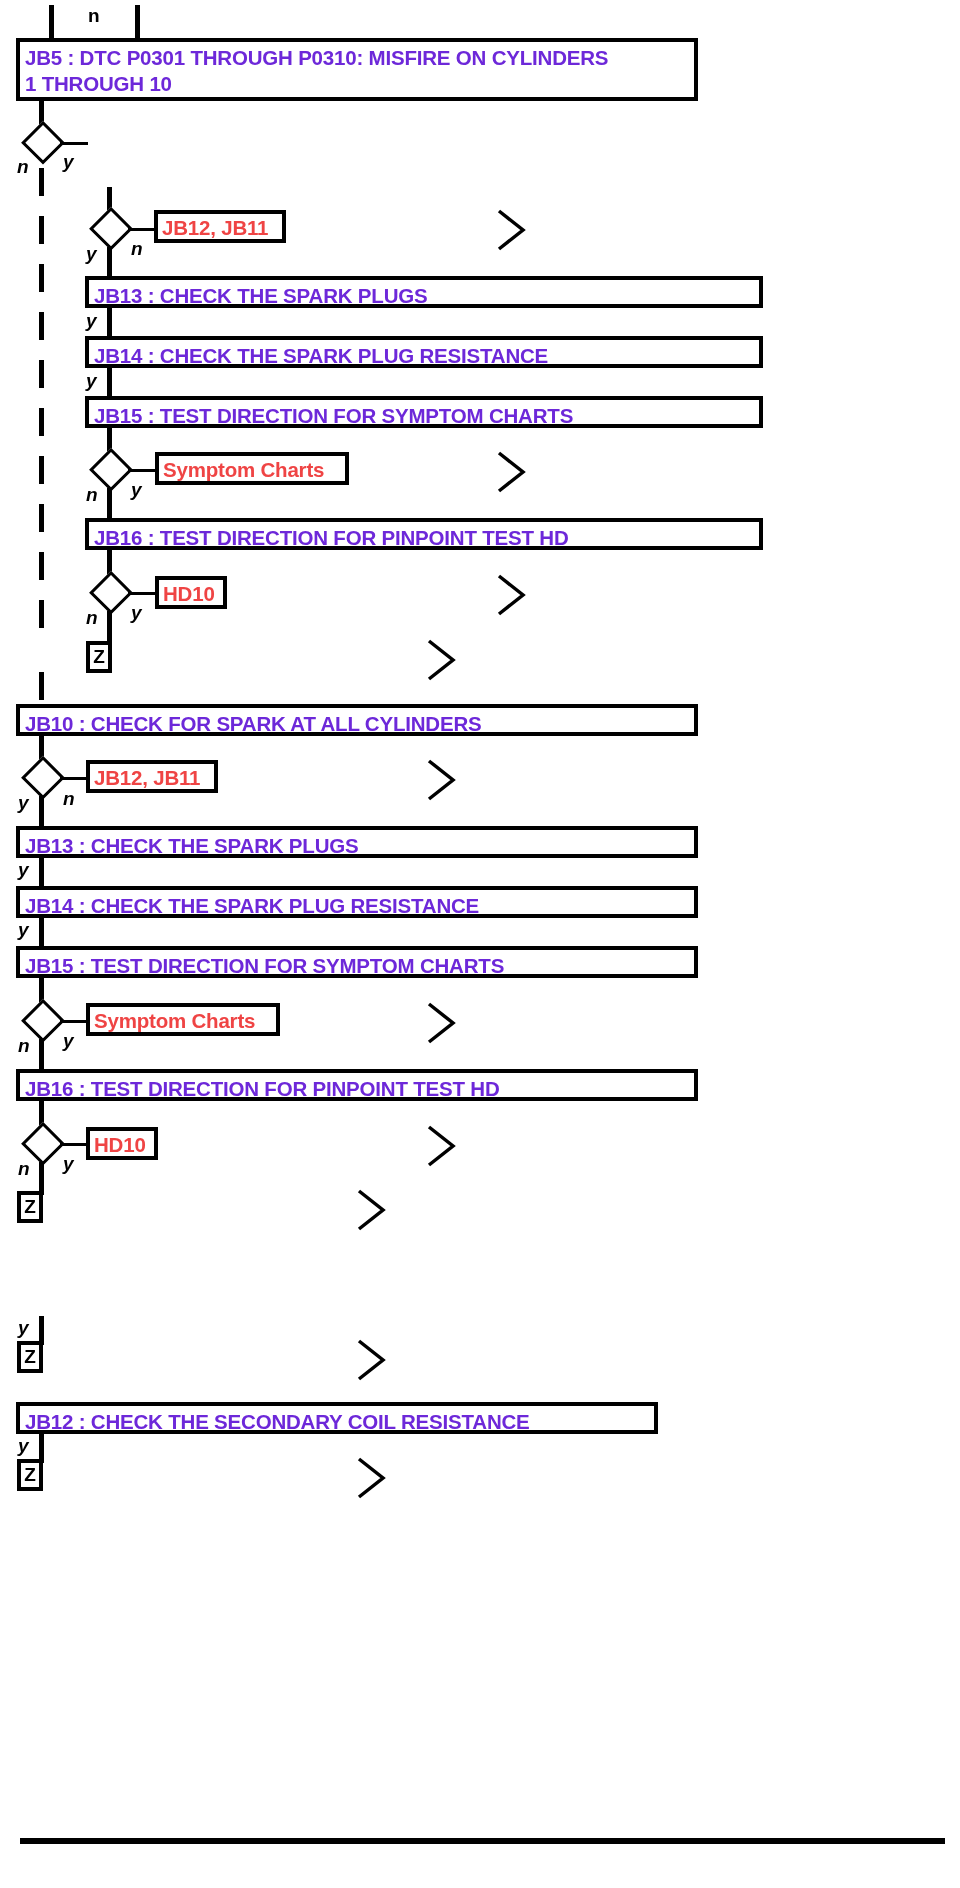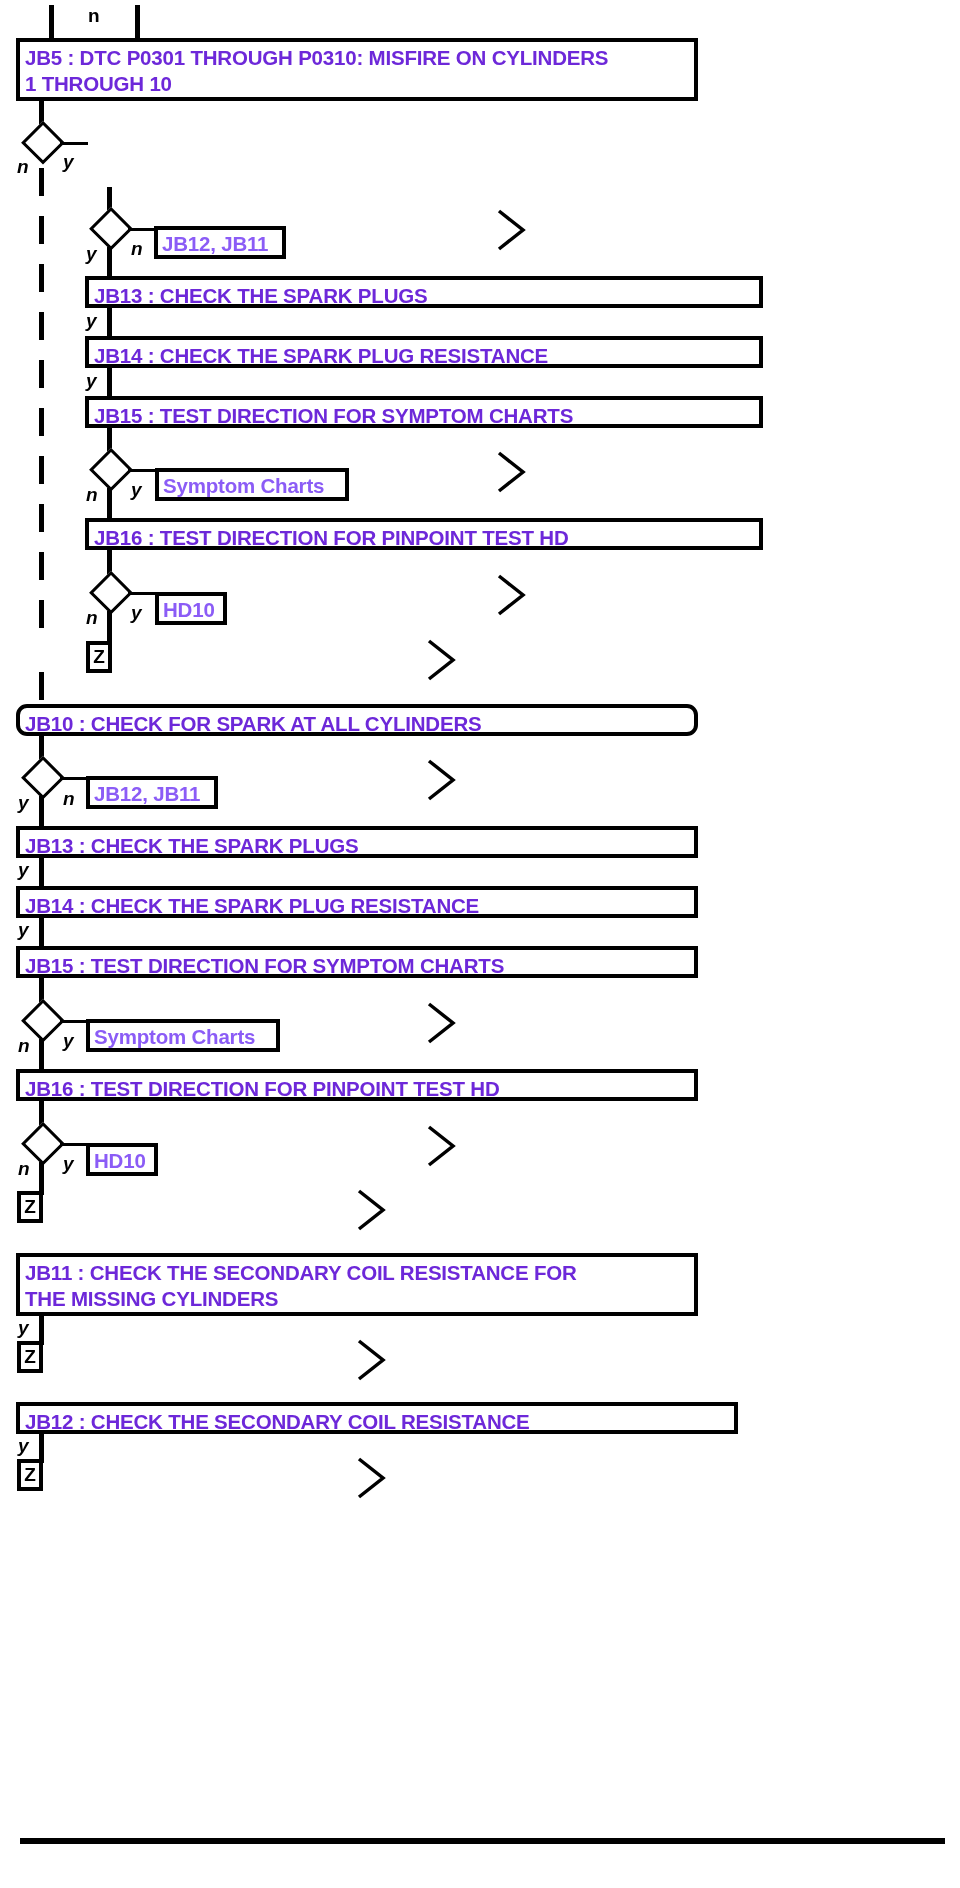--- a/index.html
+++ b/index.html
@@ -33,24 +33,23 @@
   }
   .ref-box {
     position: absolute;
     box-sizing: border-box;
     border: 4px solid #000;
     background: #fff;
     font-weight: bold;
     font-size: 20.5px;
     line-height: 24px;
     letter-spacing: -0.2px;
-    color: #8b5cf6;
+    color: #ef4444;
     padding: 2px 4px 2px 4px;
     white-space: nowrap;
-    margin-top: 16px;
   }
   .term-box {
     position: absolute;
     box-sizing: border-box;
     border: 4px solid #000;
     background: #fff;
     font-weight: bold;
     font-size: 19px;
     line-height: 21px;
     color: #000;
@@ -178,21 +177,21 @@
   <svg class="chev" style="left:495px; top:573px;" width="34" height="44" viewBox="0 0 34 44">
       <path d="M4 3 L28 22 L4 41" fill="none" stroke="#000" stroke-width="3.5"></path>
     </svg>
 
   <div class="vline" style="left:107px; top:611px; height:33px;"></div>
   <div class="term-box" style="left:86px; top:641px; width:26px; height:32px;">Z</div>
   <svg class="chev" style="left:425px; top:638px;" width="34" height="44" viewBox="0 0 34 44">
       <path d="M4 3 L28 22 L4 41" fill="none" stroke="#000" stroke-width="3.5"></path>
     </svg>
 
-  <div class="step-box" style="left:16px; top:704px; width:682px; height:32px;border-radius:11px;">JB10 : CHECK FOR SPARK AT ALL CYLINDERS</div>
+  <div class="step-box" style="left:16px; top:704px; width:682px; height:32px;">JB10 : CHECK FOR SPARK AT ALL CYLINDERS</div>
 
   <div class="vline" style="left:39px; top:736px; height:27px;"></div>
   <div class="diamond" style="left:25px; top:760px; width:36px; height:36px;">
       <i></i>
     </div>
   <div class="yn" style="left:18px; top:793px;">y</div>
   <div class="yn" style="left:63px; top:789px;">n</div>
   <div class="hline" style="left:60px; top:777px; width:28px;"></div>
   <div class="ref-box" style="left:86px; top:760px; width:132px; height:33px;">JB12, JB11</div>
   <svg class="chev" style="left:425px; top:758px;" width="34" height="44" viewBox="0 0 34 44">
@@ -235,30 +234,28 @@
   <svg class="chev" style="left:425px; top:1124px;" width="34" height="44" viewBox="0 0 34 44">
       <path d="M4 3 L28 22 L4 41" fill="none" stroke="#000" stroke-width="3.5"></path>
     </svg>
 
   <div class="vline" style="left:39px; top:1162px; height:33px;"></div>
   <div class="term-box" style="left:17px; top:1191px; width:26px; height:32px;">Z</div>
   <svg class="chev" style="left:355px; top:1188px;" width="34" height="44" viewBox="0 0 34 44">
       <path d="M4 3 L28 22 L4 41" fill="none" stroke="#000" stroke-width="3.5"></path>
     </svg>
 
-  <div class="step-box" style="left:16px; top:1253px; width:682px; height:63px;">JB11 : CHECK THE SECONDARY COIL RESISTANCE FOR
-THE MISSING CYLINDERS</div>
   <div class="vline" style="left:39px; top:1316px; height:29px;"></div>
   <div class="yn" style="left:18px; top:1318px;">y</div>
   <div class="term-box" style="left:17px; top:1341px; width:26px; height:32px;">Z</div>
   <svg class="chev" style="left:355px; top:1338px;" width="34" height="44" viewBox="0 0 34 44">
       <path d="M4 3 L28 22 L4 41" fill="none" stroke="#000" stroke-width="3.5"></path>
     </svg>
 
-  <div class="step-box" style="left:16px; top:1402px; width:722px; height:32px;">JB12 : CHECK THE SECONDARY COIL RESISTANCE</div>
+  <div class="step-box" style="left:16px; top:1402px; width:642px; height:32px;">JB12 : CHECK THE SECONDARY COIL RESISTANCE</div>
   <div class="vline" style="left:39px; top:1434px; height:29px;"></div>
   <div class="yn" style="left:18px; top:1436px;">y</div>
   <div class="term-box" style="left:17px; top:1459px; width:26px; height:32px;">Z</div>
   <svg class="chev" style="left:355px; top:1456px;" width="34" height="44" viewBox="0 0 34 44">
       <path d="M4 3 L28 22 L4 41" fill="none" stroke="#000" stroke-width="3.5"></path>
     </svg>
 
   <div class="rule" style="left:20px; top:1838px; width:925px; height:6px;"></div>
 
 </div>

